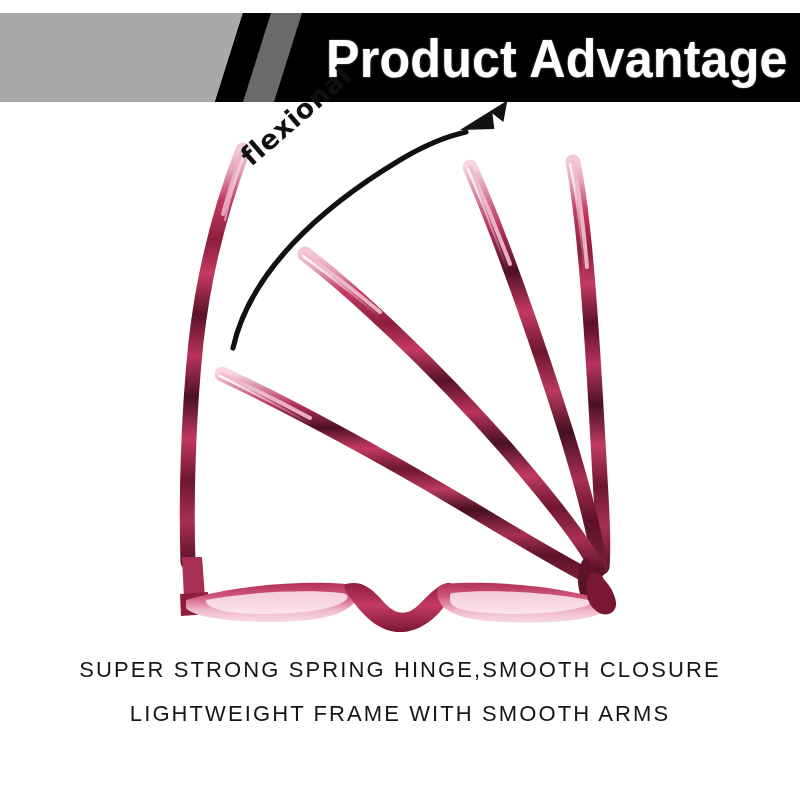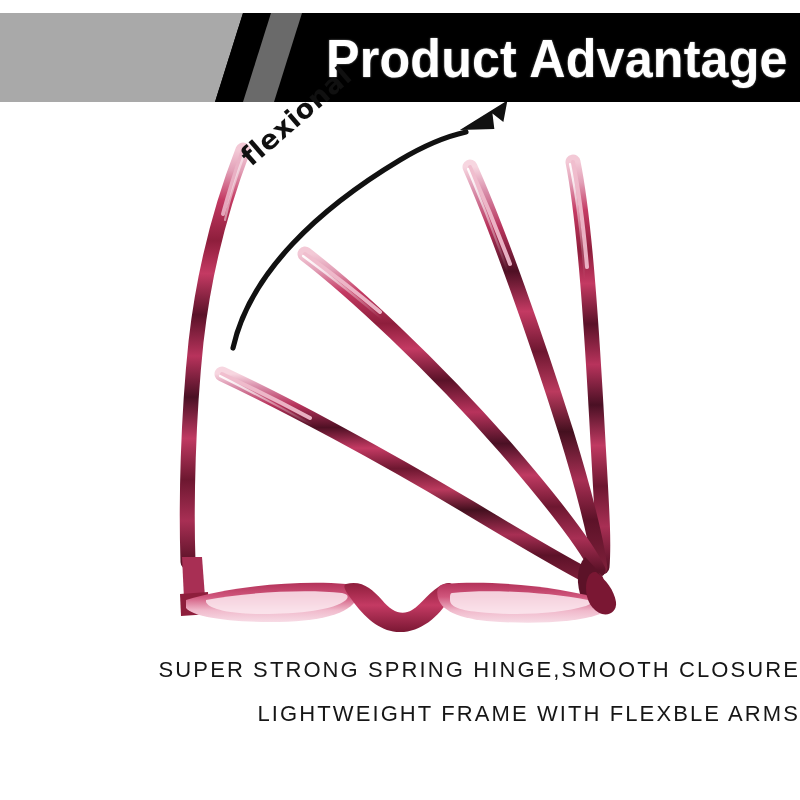--- a/index.html
+++ b/index.html
@@ -74,21 +74,21 @@
     white-space: nowrap;
     pointer-events: none;
   }
 
   
   #caption {
     position: absolute;
     left: 0;
     top: 648px;
     width: 800px;
-    text-align: right;
+    text-align: center;
     color: #161616;
   }
   .caption-line {
     font-family: "Liberation Sans", sans-serif;
     font-weight: normal;
     font-size: 22px;
     letter-spacing: 2.1px;
     line-height: 44px;
     white-space: nowrap;
   }
@@ -225,14 +225,14 @@
 
       <path d="M409,27 L408,49 L396,42 L400,57 L366,63 Z" transform="translate(96,-30) rotate(8 400 45)" fill="#111111"></path>
     </g>
   </svg>
 </div>
 
 <div id="flex-label">flexional</div>
 
 <div id="caption">
   <div class="caption-line">SUPER STRONG SPRING HINGE,SMOOTH CLOSURE</div>
-  <div class="caption-line">LIGHTWEIGHT FRAME WITH FLEXBLE ARMS</div>
+  <div class="caption-line">LIGHTWEIGHT FRAME WITH SMOOTH ARMS</div>
 </div>
 
 </body></html>

